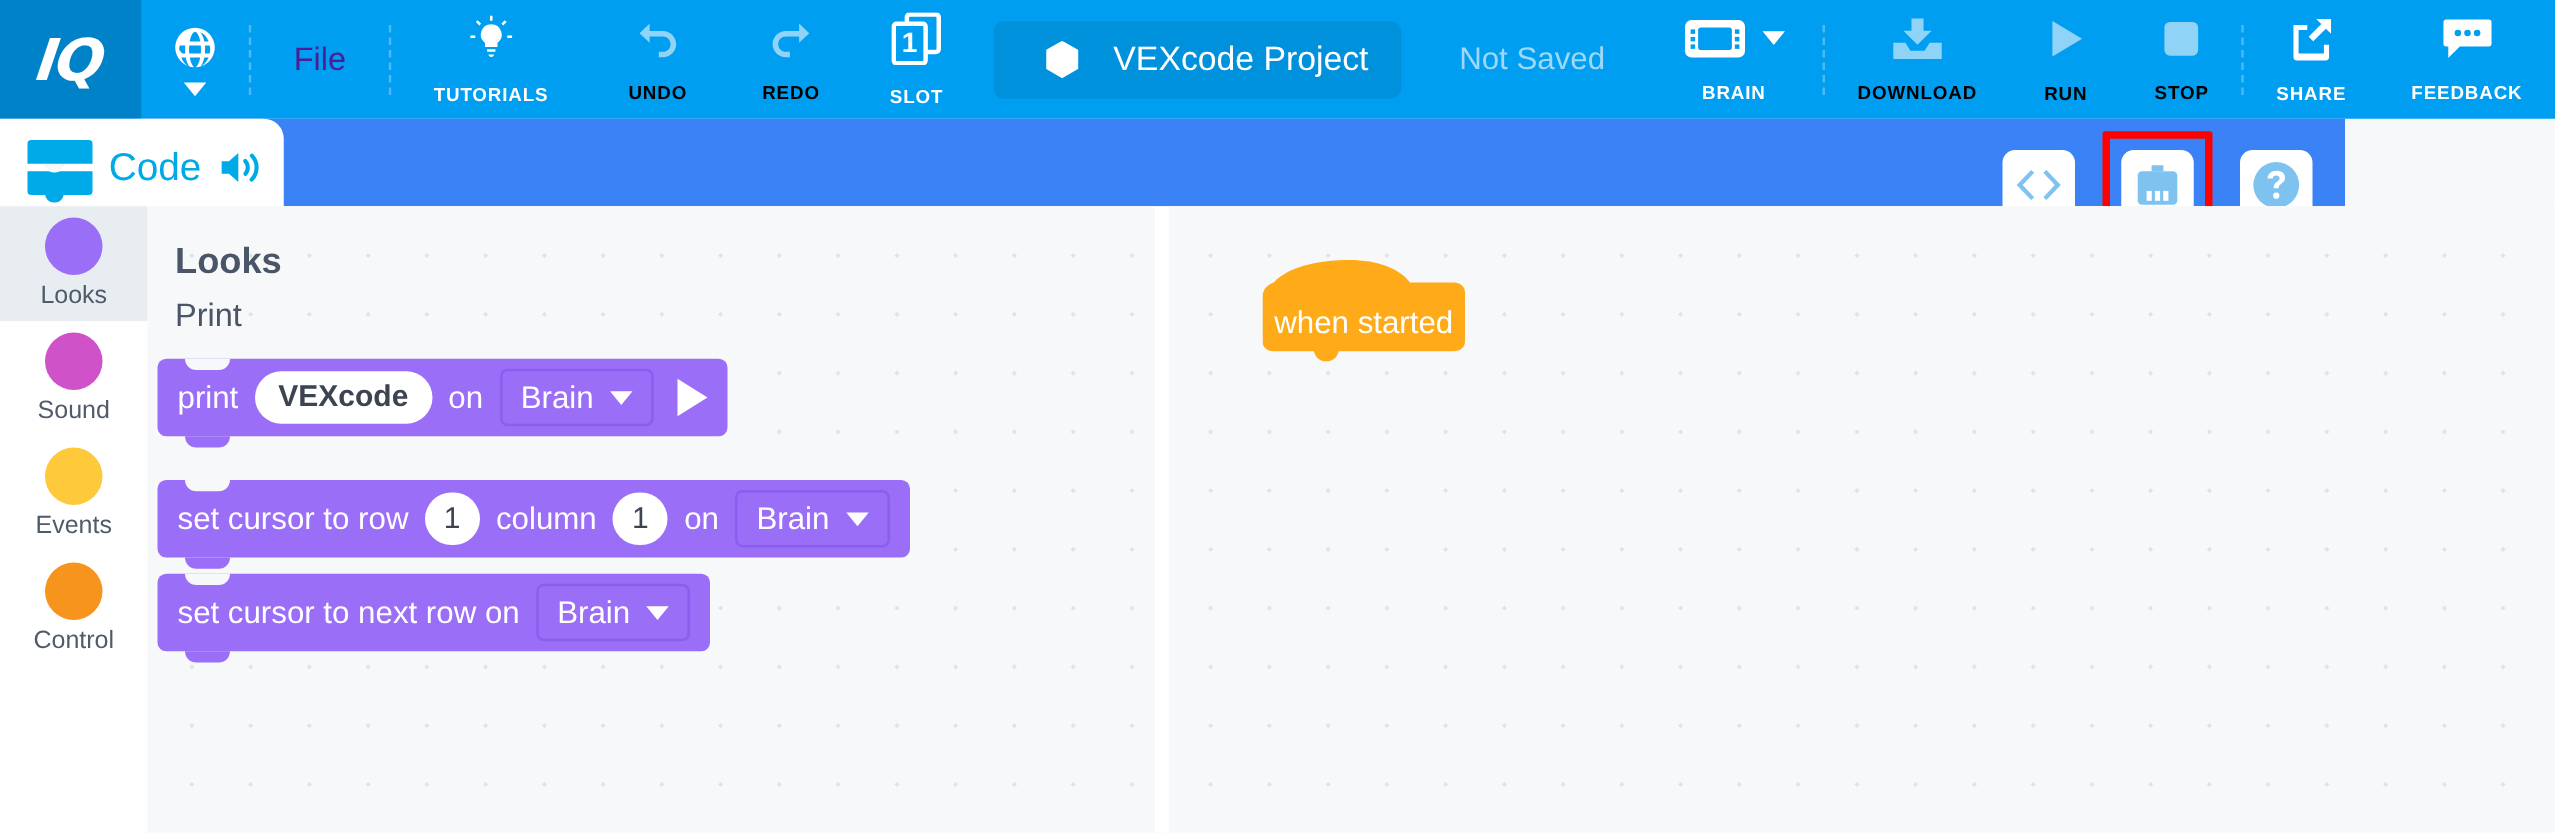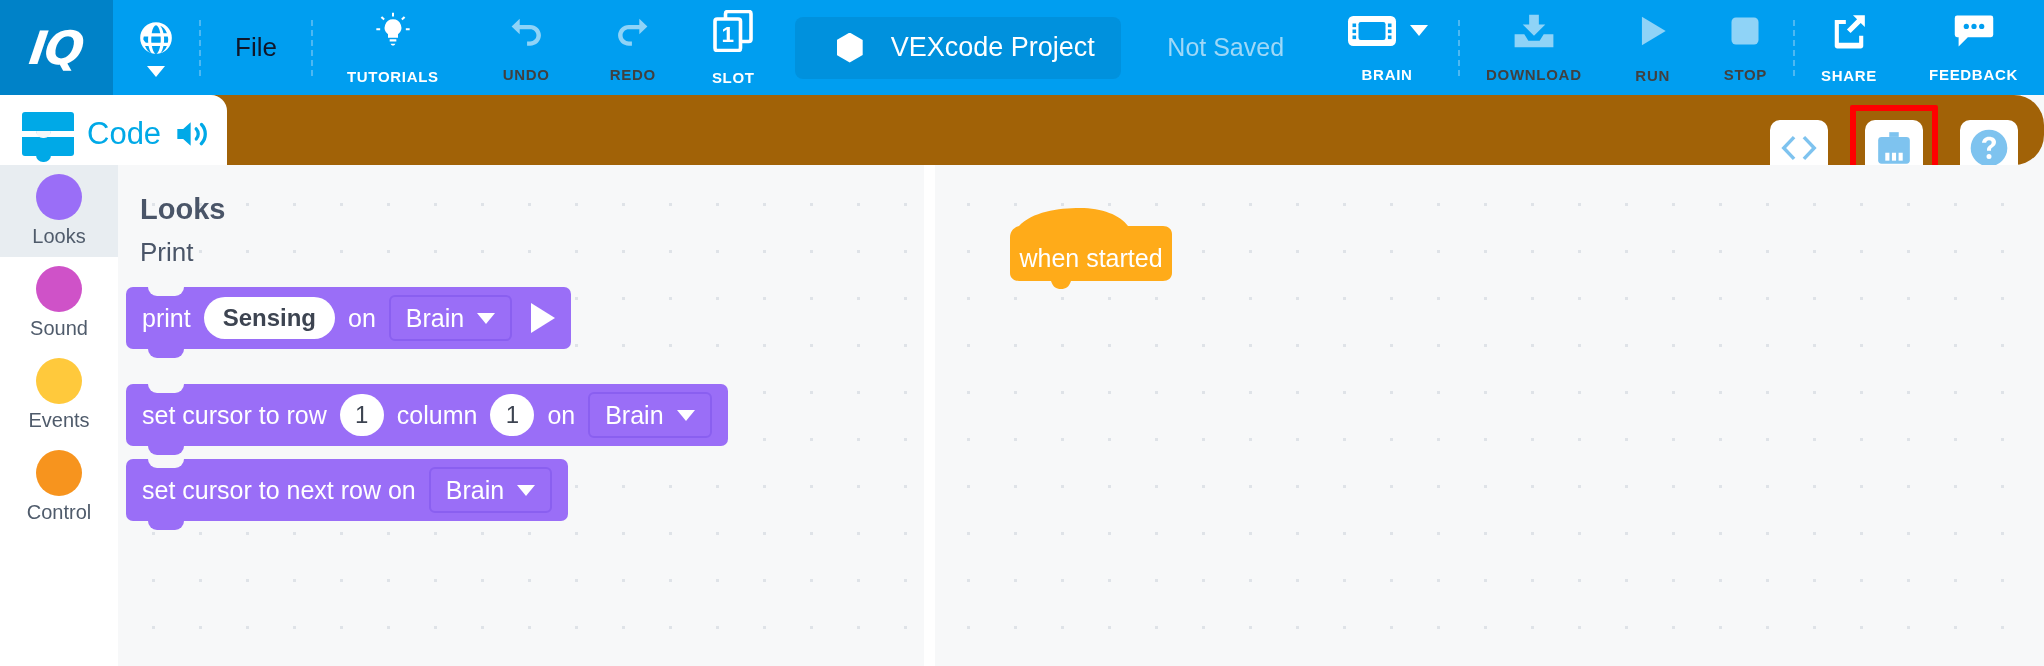--- a/index.html
+++ b/index.html
@@ -34,37 +34,37 @@
     display: flex; flex-direction: column;
     align-items: center; justify-content: center;
     color: #ffffff; flex: none;
     height: 95px;
   }
   .tb-label {
     font-size: 15px; font-weight: bold;
     letter-spacing: 0.7px; margin-top: 17px;
     text-transform: uppercase;
   }
-  .tb-item.dim { color: #404040; }
+  .tb-item.dim { color: #000000; }
   .tb-item.dim svg { fill: #8fd3f7; }
   .tb-item svg { fill: #ffffff; }
   .divider {
     width: 0; flex: none; height: 56px;
     align-self: center;
     border-left: 2px dashed #4db8f2;
     margin: 0 0px;
   }
   .globe-wrap {
     display: flex; align-items: center; gap: 9px;
     padding: 0 24px;
   }
   .caret { width: 0; height: 0; border-left: 9px solid transparent;
            border-right: 9px solid transparent; border-top: 11px solid #fff; }
   .file-btn {
-    font-size: 26px; color: #0f172a; padding: 16px 34px;
+    font-size: 26px; color: #4c1d95; padding: 16px 34px;
     display: flex; align-items: center; height: 95px;
   }
   .project-field {
     background: #0091dd;
     border-radius: 8px;
     height: 62px;
     display: flex; align-items: center; gap: 28px;
     padding: 0 42px;
     margin: 0 14px;
     align-self: center;
@@ -75,23 +75,22 @@
     width: 26px; height: 30px; background: #fff;
     clip-path: polygon(50% 0%, 100% 25%, 100% 75%, 50% 100%, 0% 75%, 0% 25%);
     flex: none;
   }
   .not-saved { font-size: 25px; color: #9fd8f7; padding: 0 32px; white-space: nowrap; }
   .brain-row { display: flex; align-items: center; gap: 12px; }
 
   
   .tabbar {
     position: absolute; top: 95px; left: 0;
-    width: 2044px; height: 70px;
-    background: #a16207;
-    border-radius: 30px;
+    width: 1876px; height: 70px;
+    background: #3b82f6;
   }
   .code-tab {
     position: absolute; left: 0; top: 0;
     width: 227px; height: 78px;
     background: #ffffff;
     border-radius: 0 16px 0 0;
     display: flex; align-items: center; gap: 13px;
     padding-left: 22px;
   }
   .blk-icon { position: relative; width: 52px; height: 44px; flex:none; }
@@ -428,21 +427,21 @@
 
   </div>
 
   <div class="palette">
 
     <div class="pal-title">Looks</div>
     <div class="pal-sub">Print</div>
 
     <div class="block" style="left:8px; top:122px; height:62px;">
       <span>print</span>
-      <span class="txt-input">Sensing</span>
+      <span class="txt-input">VEXcode</span>
       <span>on</span>
       <span class="dropdown">
         <span>Brain</span>
         <span class="dd-caret"></span>
       </span>
       <span class="play-tri"></span>
     </div>
 
     <div class="block" style="left:8px; top:219px; height:62px;">
       <span>set cursor to row</span>

